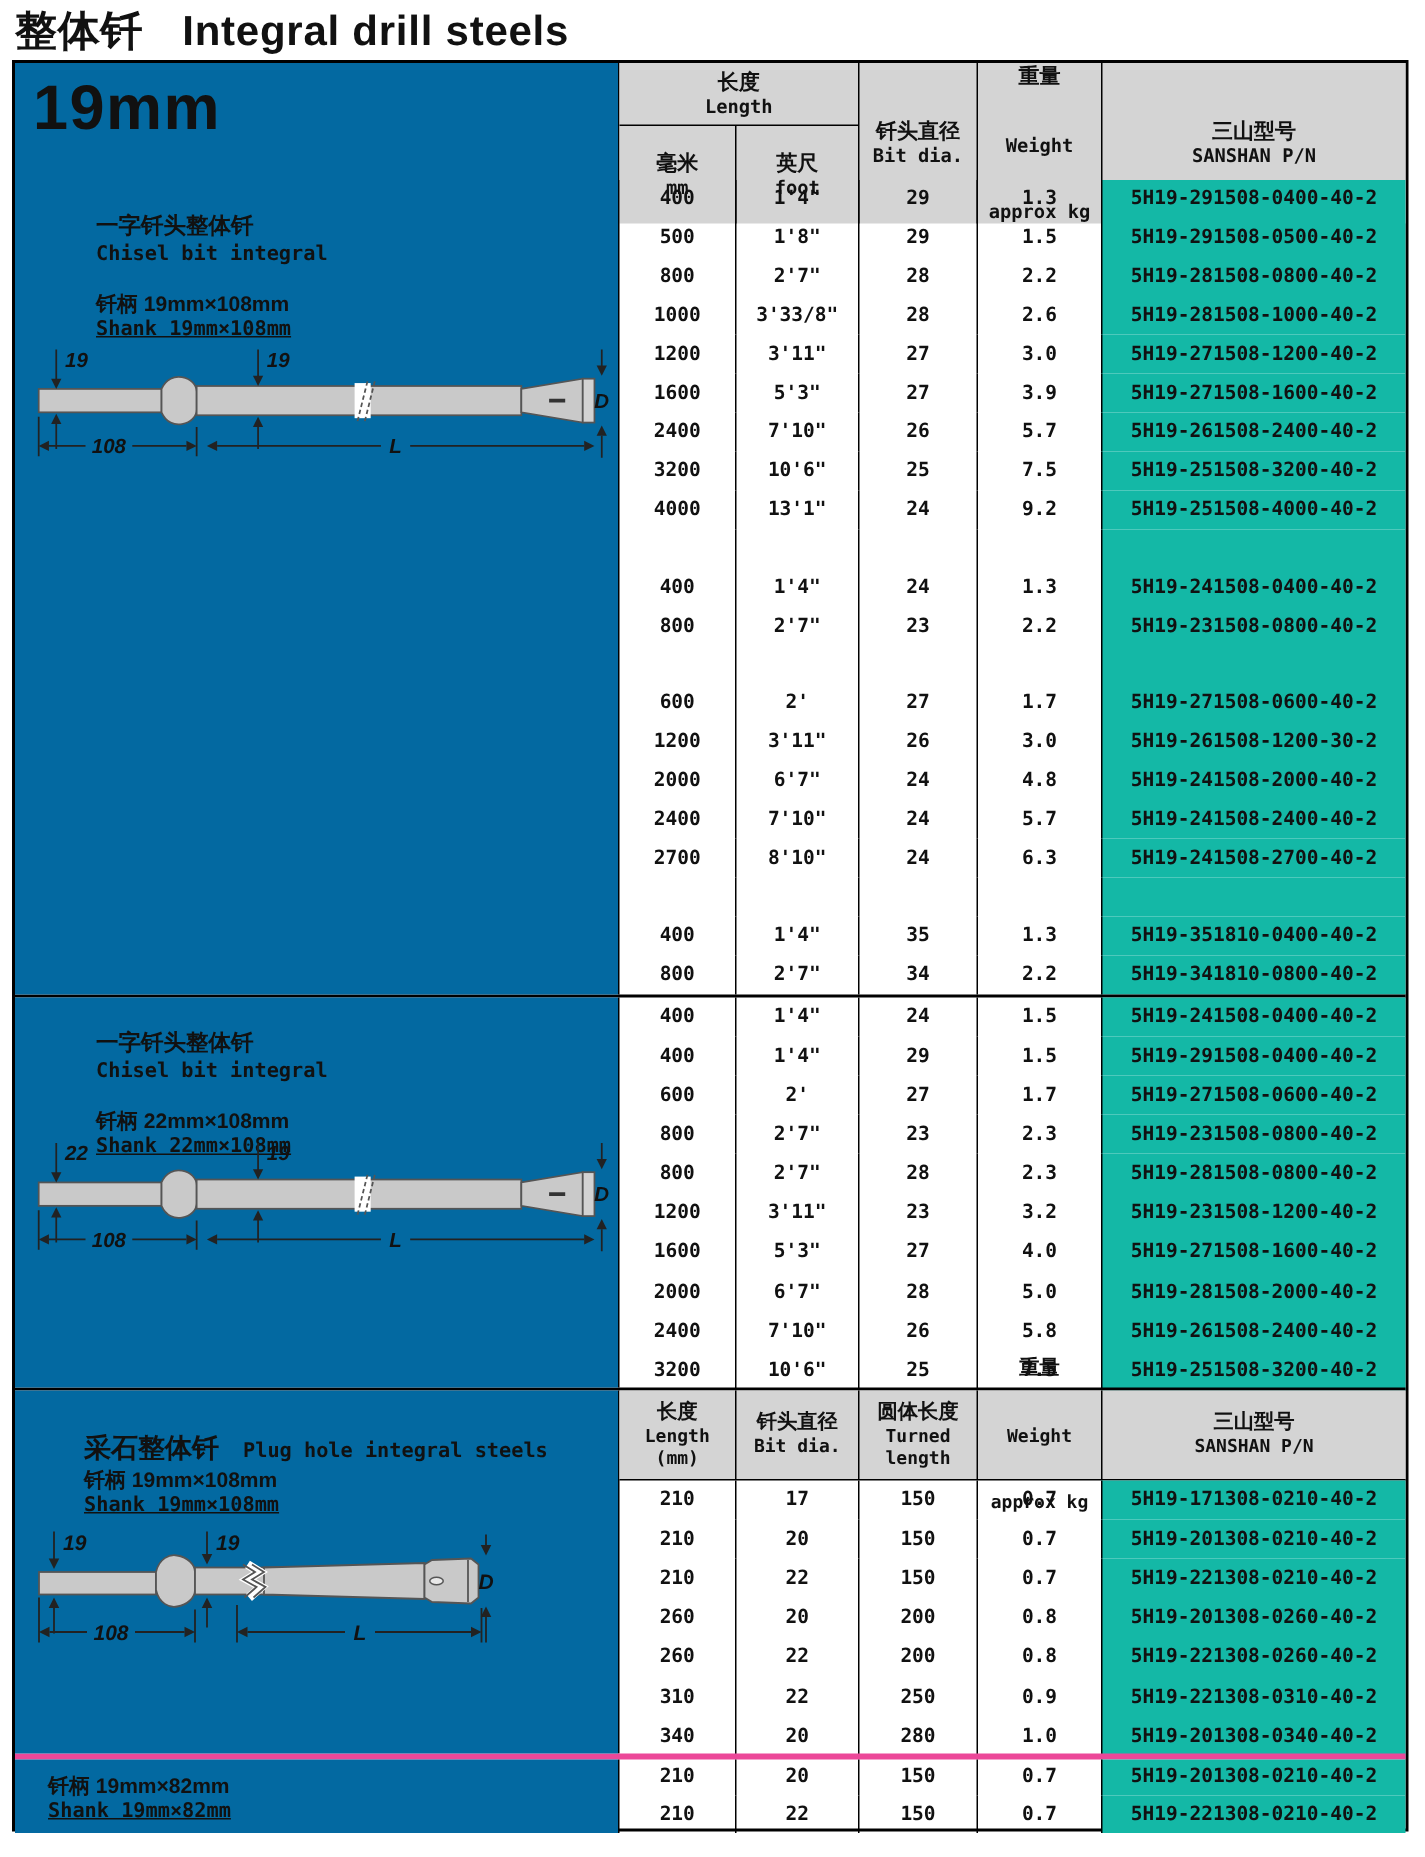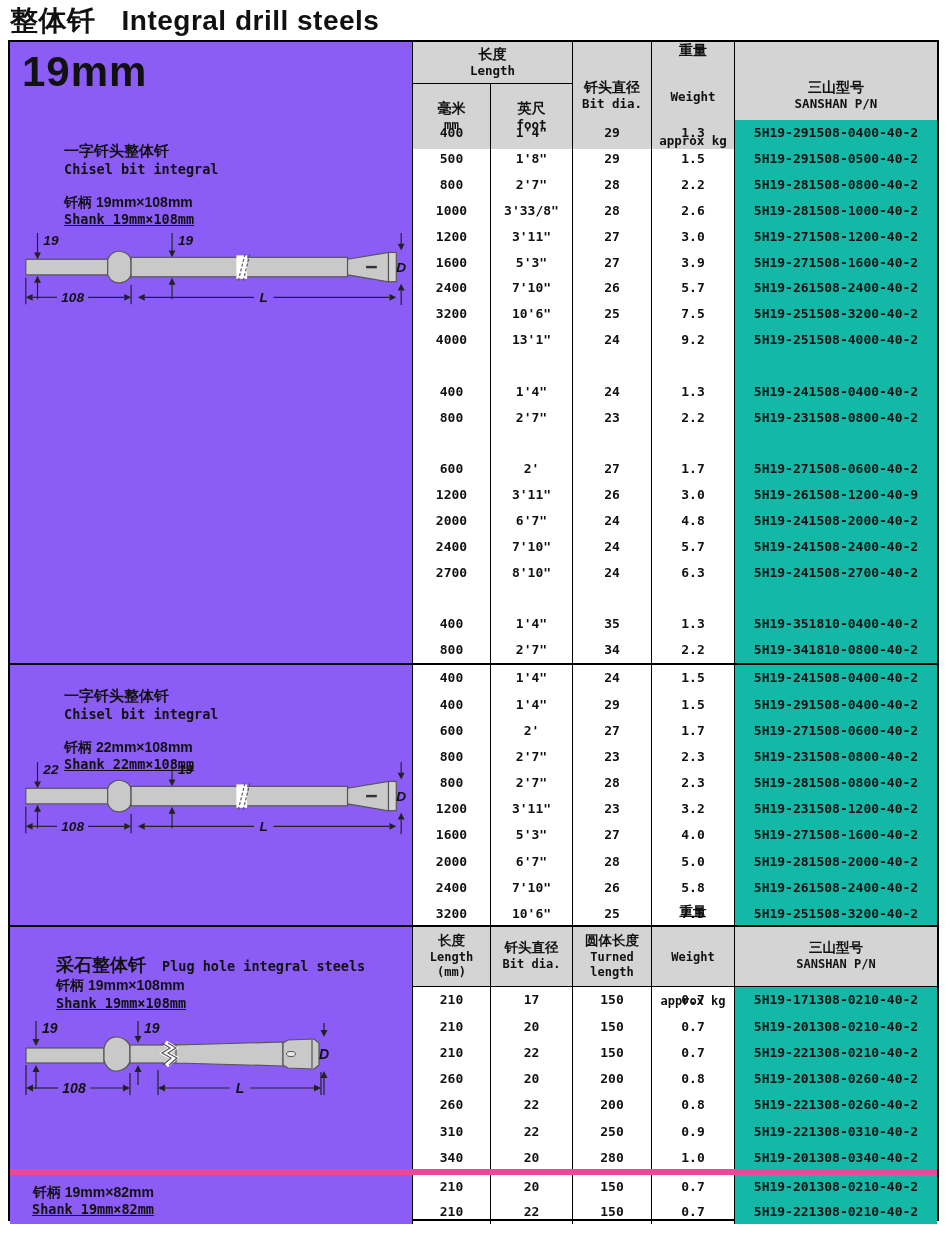--- a/index.html
+++ b/index.html
@@ -13,23 +13,23 @@
 
   .table {
     position:absolute; left:8px; top:40px; width:931px; height:1181px;
     border:2px solid #000; display:flex; flex-direction:column;
   }
   .block { display:flex; width:100%; }
   .blk-hdr { height:78px; }
   .blk-s1 { height:543px; }
   .blk-s2 { height:262px; border-top:2px solid #000; }
   .blk-s3 { height:244px; border-top:2px solid #000; }
-  .blk-s4 { flex:1; border-top:6px solid #ec4899;text-align:right; }
-
-  .left { width:402px; position:relative; background:#8b5cf6; }
+  .blk-s4 { flex:1; border-top:4px solid #ec4899; }
+
+  .left { width:402px; position:relative; background:#0369a1; }
   .right { flex:1; display:flex; flex-direction:column; border-left:1.3px solid #000; }
 
   
   .hflex { flex:1; display:flex; }
   .hcell {
     background:#d4d4d4; display:flex; flex-direction:column;
     align-items:center; justify-content:center; line-height:1.25; text-align:center;
   }
   .hz { font-weight:bold; font-size:14px; }
   .he { font-weight:bold; font-size:12.5px; font-family:"DejaVu Sans Mono", monospace; }
@@ -295,21 +295,21 @@
             <div class="c w-bit bl">27</div>
             <div class="c w-wt bl">1.7</div>
             <div class="c w-pn bl c-pn">5H19-271508-0600-40-2</div>
           </div>
 
           <div class="row">
             <div class="c w-mm">1200</div>
             <div class="c w-foot bl">3'11"</div>
             <div class="c w-bit bl">26</div>
             <div class="c w-wt bl">3.0</div>
-            <div class="c w-pn bl c-pn">5H19-261508-1200-40-9</div>
+            <div class="c w-pn bl c-pn">5H19-261508-1200-30-2</div>
           </div>
 
           <div class="row">
             <div class="c w-mm">2000</div>
             <div class="c w-foot bl">6'7"</div>
             <div class="c w-bit bl">24</div>
             <div class="c w-wt bl">4.8</div>
             <div class="c w-pn bl c-pn">5H19-241508-2000-40-2</div>
           </div>
 

